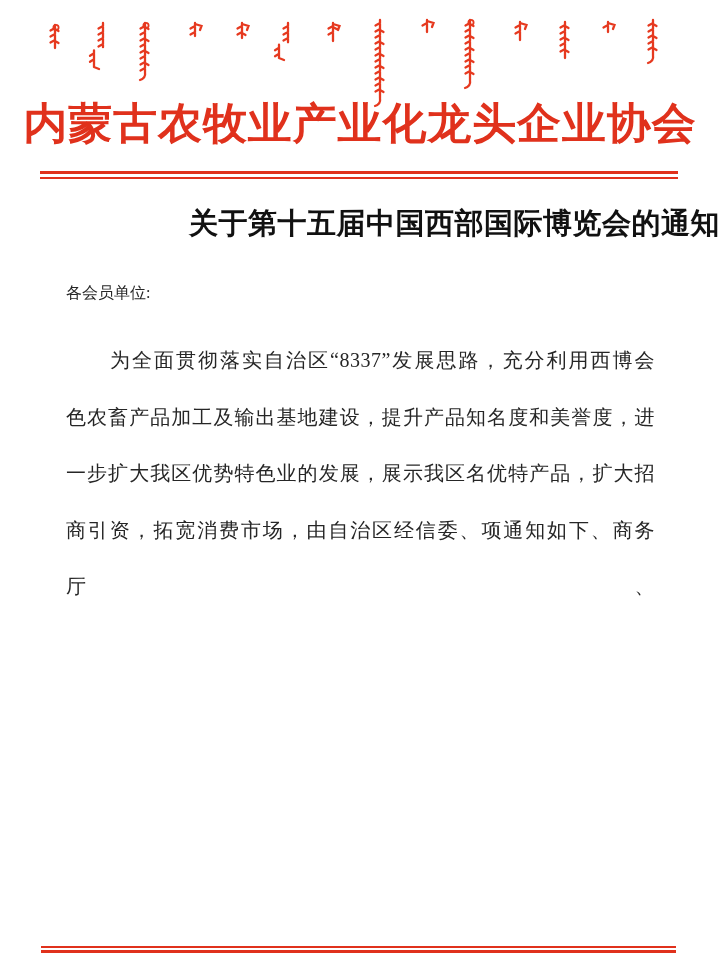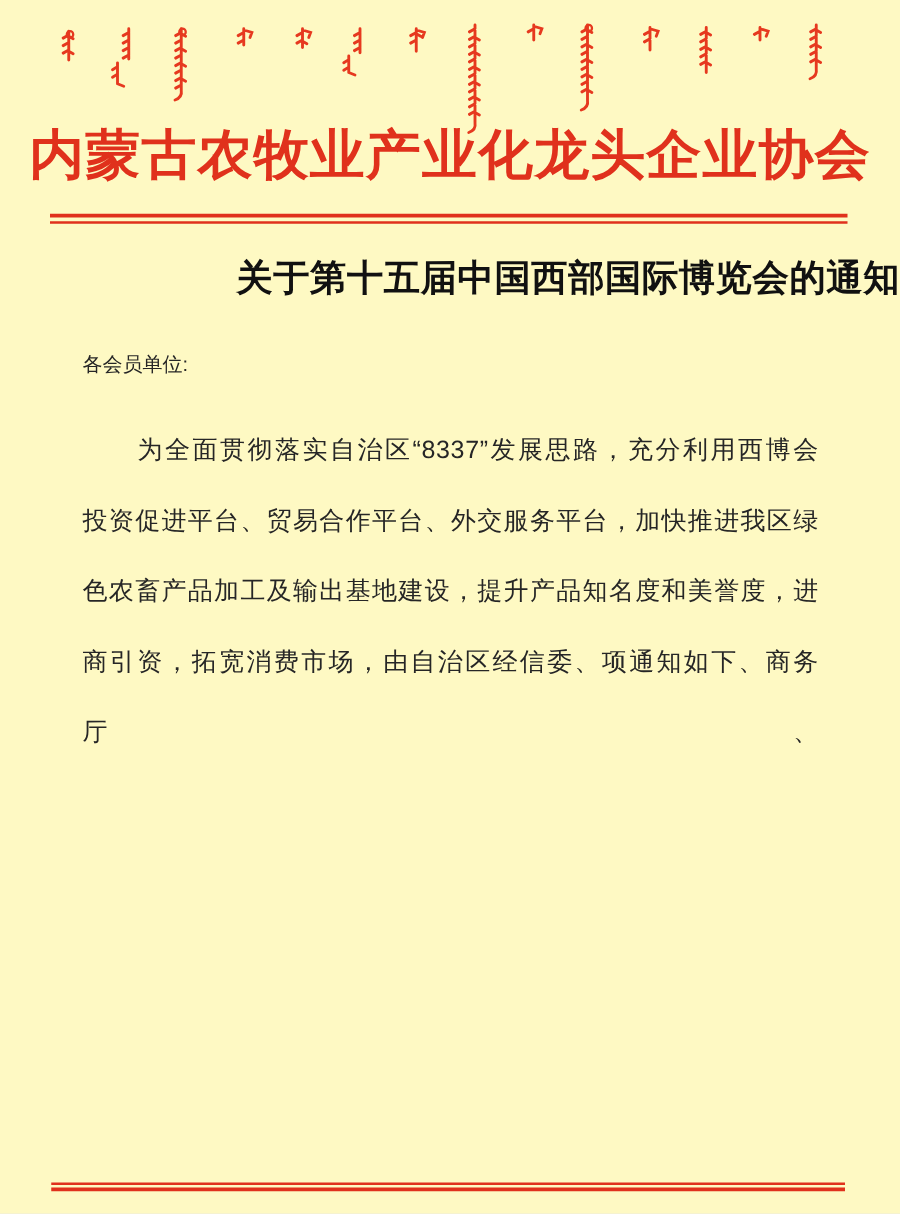--- a/index.html
+++ b/index.html
@@ -4,23 +4,23 @@
 <style>
   :root{
     --red:#e0311c;
     --ink:#262626;
   }
   html,body{margin:0;padding:0;background:#e9e7e2;}
   .page{
     position:relative;
     width:720px;height:971px;
     margin:0 auto;
-    background:#fef9c3;
+    background:#ffffff;
     overflow:hidden;
-    font-family:Liberation Sans, sans-serif;
+    font-family:Liberation Serif, serif;
   }
   
   .mongol-banner{
     position:absolute;top:0;left:0;width:720px;height:110px;
     display:block;
   }
   
   .org-title{
     position:absolute;top:92px;left:0;width:720px;
     text-align:center;
@@ -105,22 +105,22 @@
     <div class="bar thick"></div>
     <div class="bar thin"></div>
   </div>
 
   <h1 class="doc-title">关于第十五届中国西部国际博览会的通知</h1>
 
   <div class="salutation">各会员单位:</div>
 
   <div class="body-text" id="body-text">
       <div class="line justify indent">为全面贯彻落实自治区“8337”发展思路，充分利用西博会</div>
-      <div class="line justify">投资促进平台、贸易合作平台、外交服务平台，加快推进我区绿</div>
       <div class="line justify">色农畜产品加工及输出基地建设，提升产品知名度和美誉度，进</div>
+      <div class="line justify">一步扩大我区优势特色业的发展，展示我区名优特产品，扩大招</div>
       <div class="line justify">商引资，拓宽消费市场，由自治区经信委、项通知如下、商务厅、</div>
     </div>
 
   <div class="rule rule-bottom">
     <div class="bar thin"></div>
     <div class="bar thick"></div>
   </div>
 
 </div>
 

